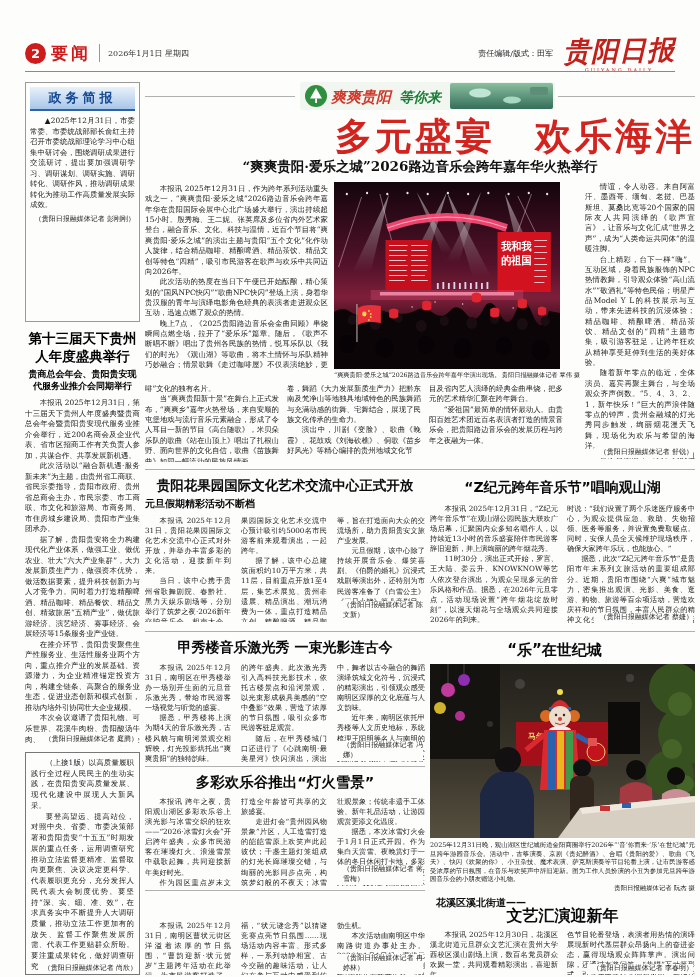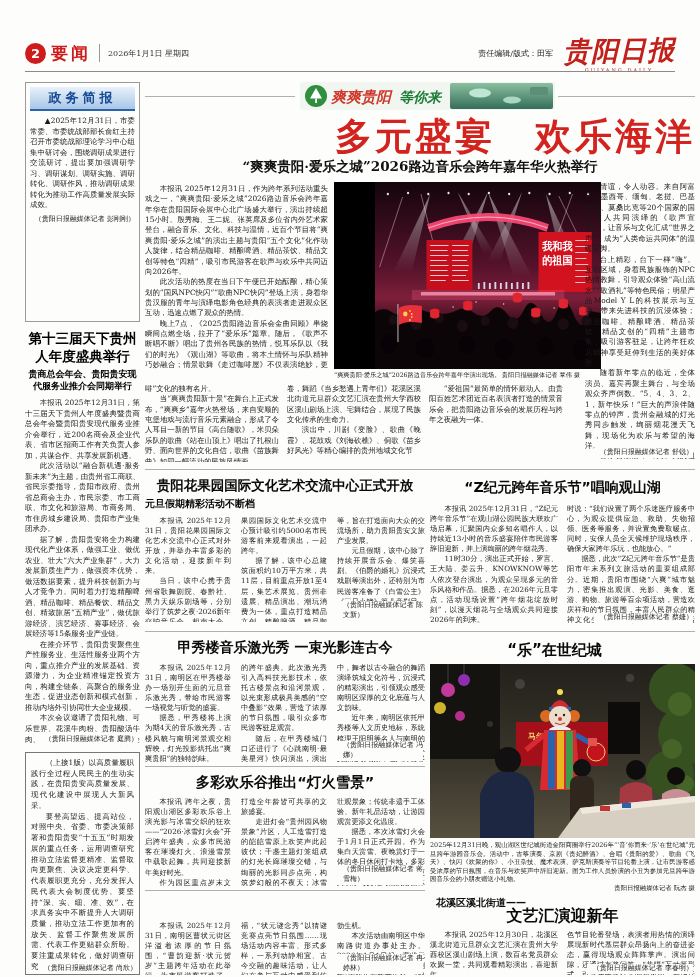--- a/index.html
+++ b/index.html
@@ -115,21 +115,21 @@
 
   <div class="leadhead">多元盛宴　欢乐海洋</div>
   <div class="leadsub">“爽爽贵阳·爱乐之城”2026路边音乐会跨年嘉年华火热举行</div>
 
   <div class="col" style="left:145px;top:184px;width:183px;height:185px;">
     <p>本报讯 2025年12月31日，作为跨年系列活动重头戏之一，“爽爽贵阳·爱乐之城”2026路边音乐会跨年嘉年华在贵阳国际会展中心北广场盛大举行，演出持续超15小时。殷秀梅、王二妮、张英席及多位省内外艺术家登台，融合音乐、文化、科技与温情，近百个节目将“爽爽贵阳·爱乐之城”的演出主题与贵阳“五个文化”化作动人旋律，结合精品咖啡、精酿啤酒、精品茶饮、精品文创等特色“四精”，吸引市民游客在歌声与欢乐中共同迈向2026年。</p>
     <p>此次活动的热度在当日下午便已开始酝酿，精心策划的“国风NPC快闪”“歌曲NPC快闪”登场上演，身着华贵汉服的青年与演绎电影角色经典的表演者走进观众区互动，迅速点燃了观众的热情。</p>
     <p>晚上7点，《2025贵阳路边音乐会金曲回顾》串烧瞬间点燃全场，拉开了“爱乐乐”篇章。随后，《歌声不断唱不断》唱出了贵州各民族的热情，悦耳乐队以《我们的时光》《观山湖》等歌曲，将本土情怀与乐队精神巧妙融合；情景歌舞《走过咖啡屋》不仅表演绝妙，更亮出了贵阳“精品咖</p>
   </div>
 
-  <div class="phbox" style="left:334px;top:182px;width:226px;height:187px;padding-left:41px;">
+  <div class="phbox" style="left:334px;top:182px;width:226px;height:187px;">
     <svg class="ph" viewBox="0 0 246 187" preserveAspectRatio="none">
       <defs>
         <linearGradient id="pbg" x1="0" y1="0" x2="0" y2="1">
           <stop offset="0" stop-color="#14050c"></stop>
             <stop offset=".45" stop-color="#55122a"></stop>
           <stop offset=".62" stop-color="#7e1f3a"></stop>
             <stop offset=".78" stop-color="#2a0b16"></stop>
           <stop offset="1" stop-color="#0a0406"></stop>
         </linearGradient>
         <linearGradient id="beam" x1="0" y1="0" x2="0" y2="1">
@@ -268,24 +268,25 @@
     <p>随着新年零点的临近，全体演员、嘉宾再聚主舞台，与全场观众齐声倒数。“5、4、3、2、1，新年快乐！”巨大的声浪伴随零点的钟声，贵州金融城的灯光秀同步触发，绚丽烟花漫天飞舞，现场化为欢乐与希望的海洋。</p>
     <p>音乐会最后，《我和我的祖国》《歌唱祖国》的歌声响起，全场观众挥舞国旗齐声高唱，为跨年嘉年华画上圆满句号。</p>
     <div class="byabs">（贵阳日报融媒体记者 舒锐）</div>
   </div>
 
   <div class="col" style="left:145px;top:384px;width:134px;height:78px;">
     <p style="text-indent:0">啡”文化的独有名片。</p>
     <p>当“爽爽贵阳新十景”在舞台上正式发布，“爽爽乡”嘉年火热登场，来自安顺的屯堡地戏与流行音乐元素融合，形成了令人耳目一新的节目《高台随歌》，米贝朵乐队的歌曲《站在山顶上》唱出了扎根山野、面向世界的文化自信，歌曲《苗族舞曲》如同一幅流动的民族风情画</p>
   </div>
   <div class="col" style="left:287px;top:384px;width:134px;height:78px;">
-    <p style="text-indent:0">卷，舞蹈《当乡愁遇上青年们》花溪区溪北街道元旦群众文艺汇演在贵州大学西校区溪山剧场上演、宅舞结合，展现了民族文化传承的生命力。</p>
+    <p style="text-indent:0">卷，舞蹈《大力发展新质生产力》把黔东南及梵净山等地独具地域特色的民族舞蹈与充满动感的街舞、宅舞结合，展现了民族文化传承的生命力。</p>
     <p>演出中，川剧《变脸》、歌曲《晚霞》、花鼓戏《刘海砍樵》、侗歌《苗乡好风光》等精心编排的贵州地域文化节</p>
   </div>
   <div class="col" style="left:429px;top:384px;width:134px;height:78px;">
+    <p style="text-indent:0">目及省内艺人演绎的经典金曲串烧，把多元的艺术精华汇聚在跨年舞台。</p>
     <p>“爱祖国”最简单的情怀最动人。由贵阳百姓艺术团近百名表演者打造的情景音乐会，把贵阳路边音乐会的发展历程与跨年之夜融为一体。</p>
   </div>
 
   <div class="thinrule" style="left:145px;top:469px;width:550px;"></div>
 
   <div class="h3" style="left:145px;top:477px;width:280px;font-size:13.5px;">贵阳花果园国际文化艺术交流中心正式开放</div>
   <div class="h3sub" style="left:145px;top:497px;width:280px;">元旦假期精彩活动不断档</div>
   <div class="col" style="left:145px;top:516px;width:86px;height:106px;font-size:7.2px;">
     <p>本报讯 2025年12月31日，贵阳花果园国际文化艺术交流中心正式对外开放，并举办丰富多彩的文化活动，迎接新年到来。</p>
     <p>当日，该中心携手贵州省歌舞剧院、春黔社、黑力天娱乐剧场等，分别举行了筑梦之夜·2026新年交响音乐会、相声大会、《伯爵的婚礼》沉浸式文艺互动展及无人机表演等活动。据初步统计，开放首日贵阳花</p>

